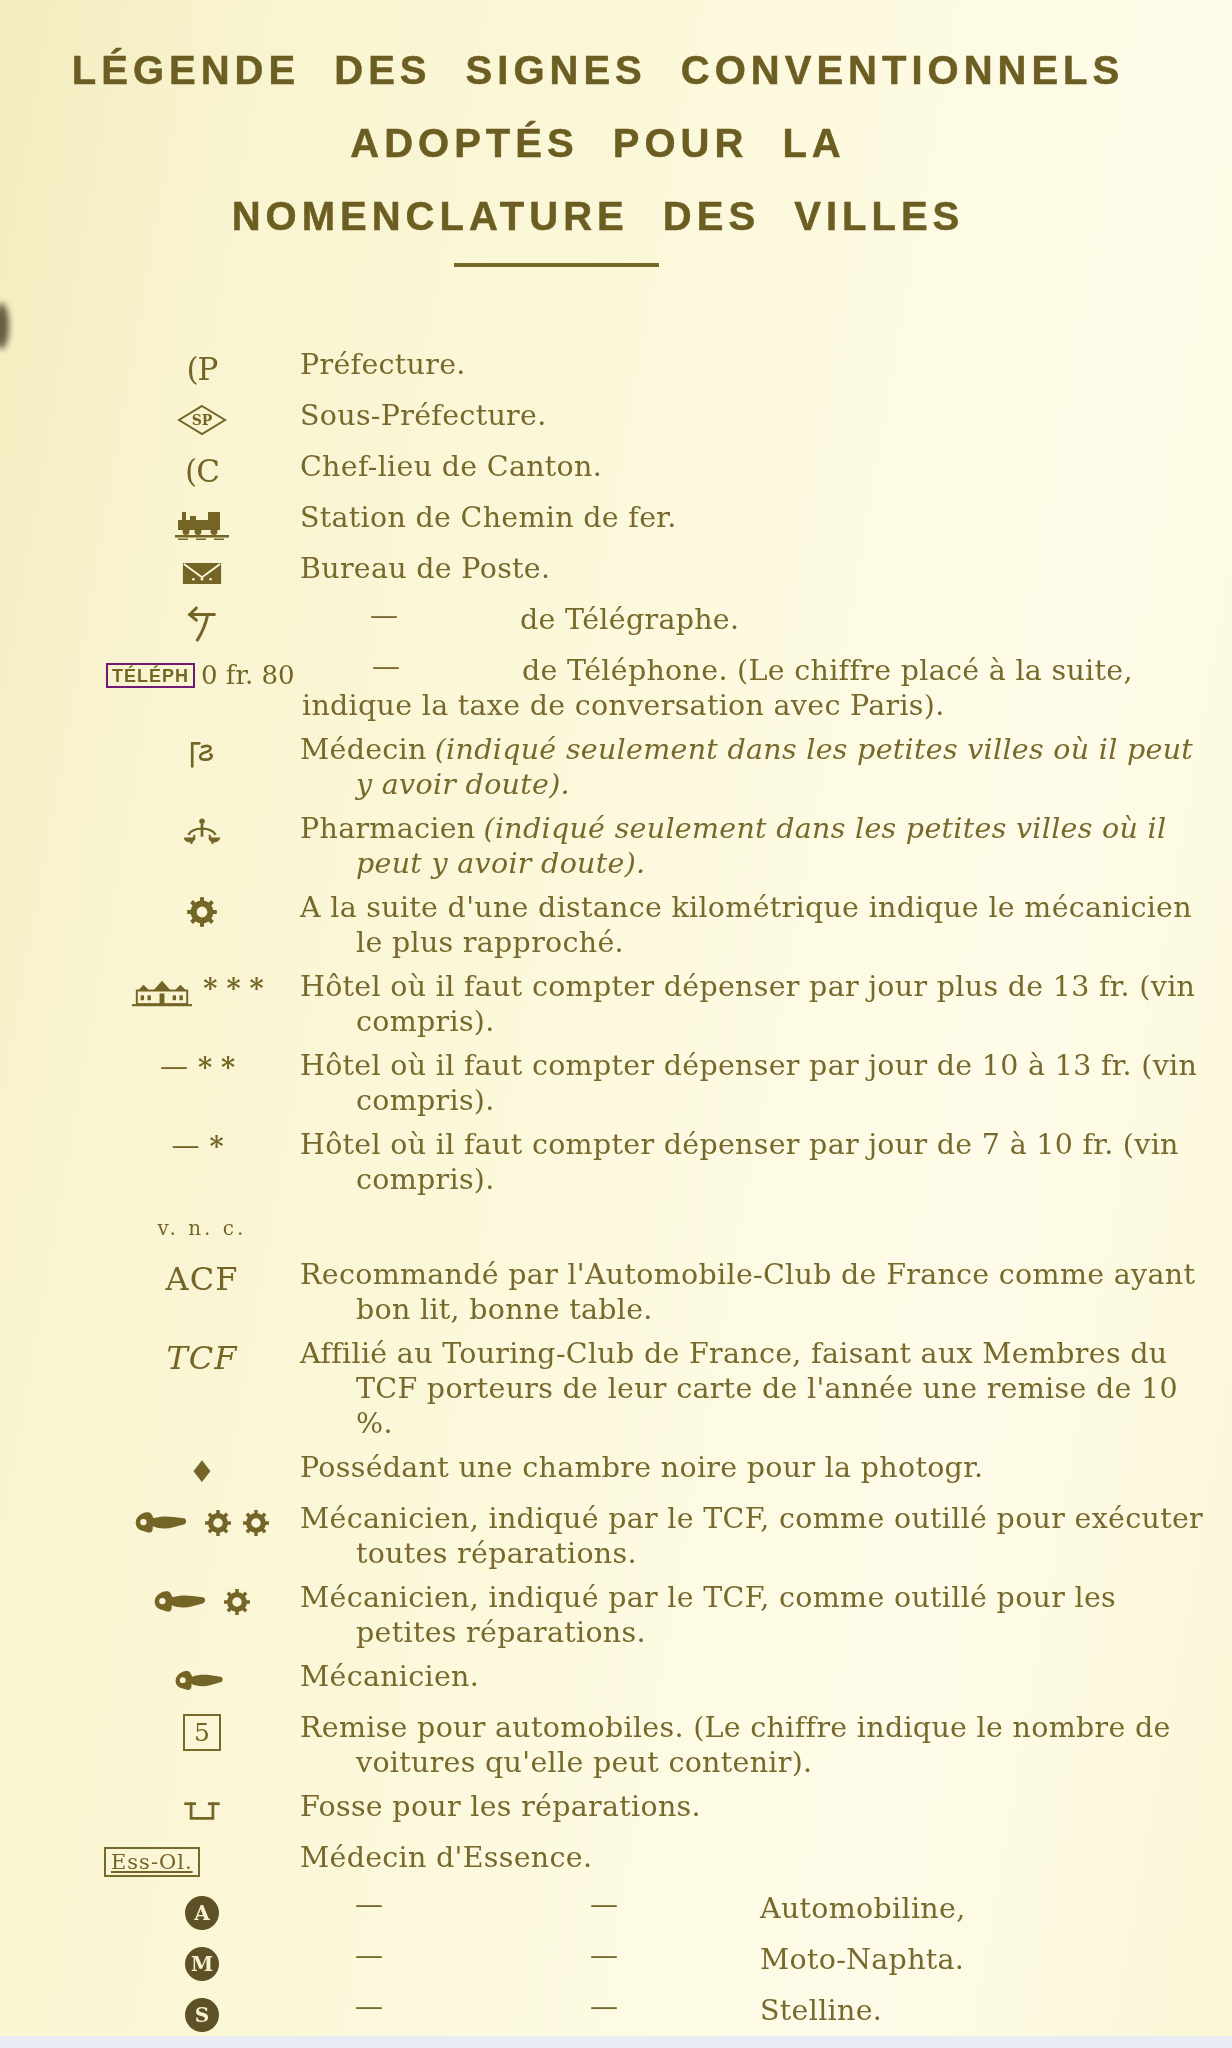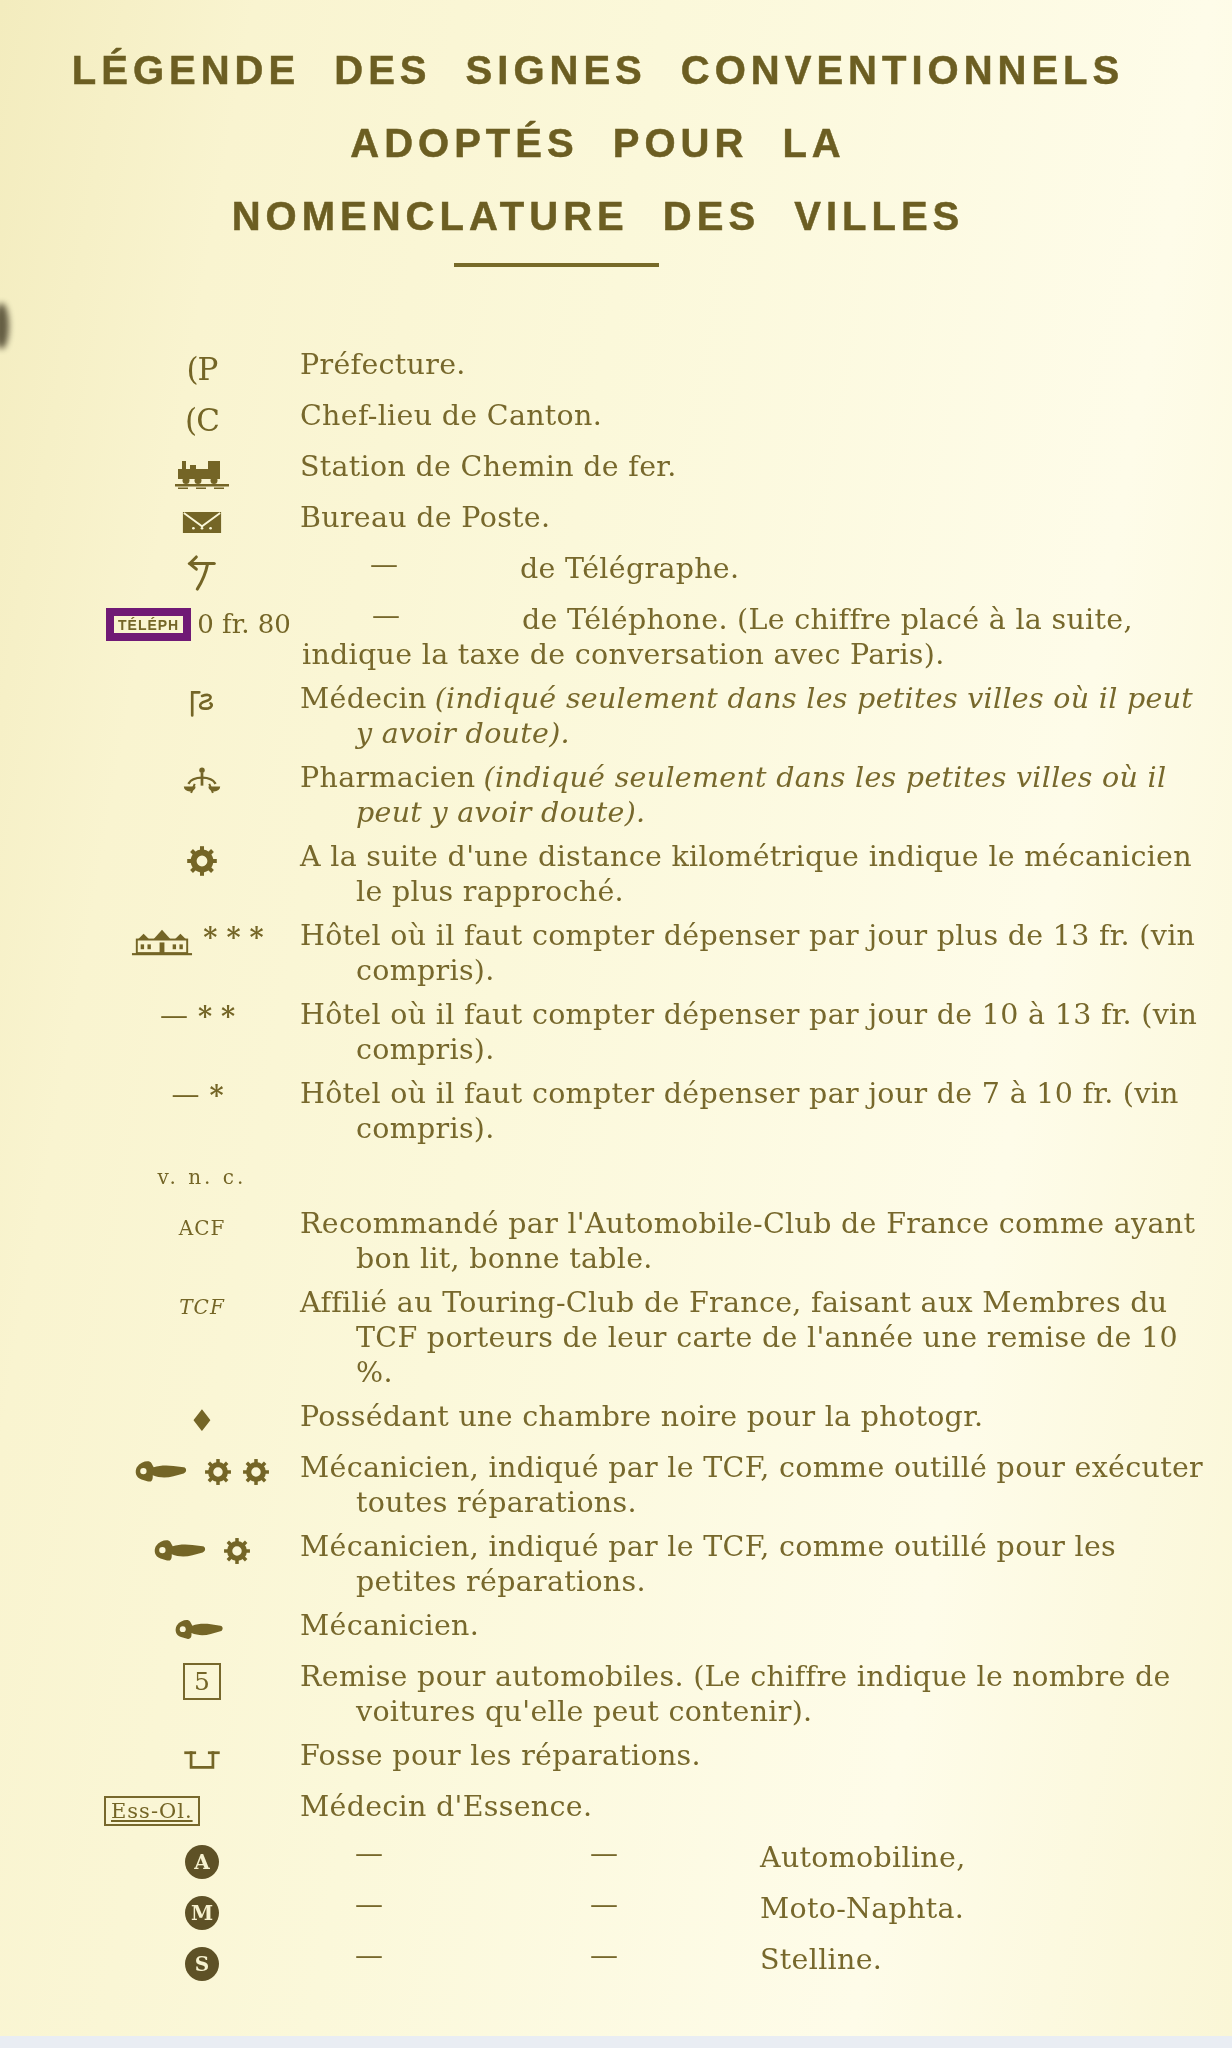--- a/index.html
+++ b/index.html
@@ -23,29 +23,29 @@
   .legend{margin-top:80px;padding-left:104px;}
   .row{display:flex;align-items:flex-start;margin-bottom:9px;}
   .sym{width:196px;flex:0 0 196px;display:flex;align-items:center;justify-content:center;
     gap:10px;min-height:40px;padding-top:2px;color:#746526;}
   .sym svg{display:block;}
   .desc{max-width:852px;font-size:28.5px;line-height:35px;
     padding-left:56px;text-indent:-56px;letter-spacing:.3px;}
   .desc.nohang{padding-left:0;text-indent:0;}
   .note{font-style:italic;margin-left:8px;}
   .plabel{font-size:31px;letter-spacing:-1px;}
-  .box{border:8px solid #701a75;font-family:"Liberation Sans","DejaVu Sans",sans-serif;
-    font-weight:bold;font-size:14px;letter-spacing:1px;padding:2px 4px 1px;line-height:1;}
+  .box{border:2px solid #701a75;font-family:"Liberation Sans","DejaVu Sans",sans-serif;
+    font-weight:bold;font-size:18px;letter-spacing:1px;padding:2px 4px 1px;line-height:1;}
   .tariff{font-size:26px;white-space:nowrap;}
   .sym-tel{justify-content:flex-start;padding-left:2px;gap:6px;}
   .stars{font-size:27px;letter-spacing:9px;font-weight:bold;position:relative;top:-3px;white-space:nowrap;}
   .dash{font-size:28px;position:relative;top:-4px;}
   .predash{display:inline-block;width:150px;margin-left:70px;text-indent:0;}
   .abbr{font-size:20px;letter-spacing:3px;}
-  .club{font-size:20px;letter-spacing:1px;}
+  .club{font-size:32px;letter-spacing:1px;}
   .club.i{font-style:italic;}
   .dmd{font-size:30px;line-height:1;}
   .b5{border:2px solid #77682c;font-size:25px;line-height:1;padding:4px 9px;}
   .ess{border:2px solid #77682c;font-size:21px;padding:1px 5px;text-decoration:underline;letter-spacing:1px;}
   .circle{width:34px;height:34px;border-radius:50%;background:#5e5126;color:#f7f2cf;
     display:flex;align-items:center;justify-content:center;font-weight:bold;font-size:20px;}
   .fd1{display:inline-block;width:235px;margin-left:55px;}
   .fd2{display:inline-block;width:170px;}
   .defs{position:absolute;width:0;height:0;overflow:hidden;}
 </style>
@@ -151,20 +151,28 @@
 
 <div class="legend">
 
   <div class="row">
     <div class="sym">
         <span class="plabel">(P</span>
       </div>
     <div class="desc"><span>Préfecture.</span></div>
   </div>
 
+  <div class="row">
+    <div class="sym">
+        <svg width="52" height="32">
+          <use href="#sym-diamond-sp"></use>
+        </svg>
+      </div>
+    <div class="desc"><span>Sous-Préfecture.</span></div>
+  </div>
 
   <div class="row">
     <div class="sym">
         <span class="plabel">(C</span>
       </div>
     <div class="desc"><span>Chef-lieu de Canton.</span></div>
   </div>
 
   <div class="row">
     <div class="sym">

